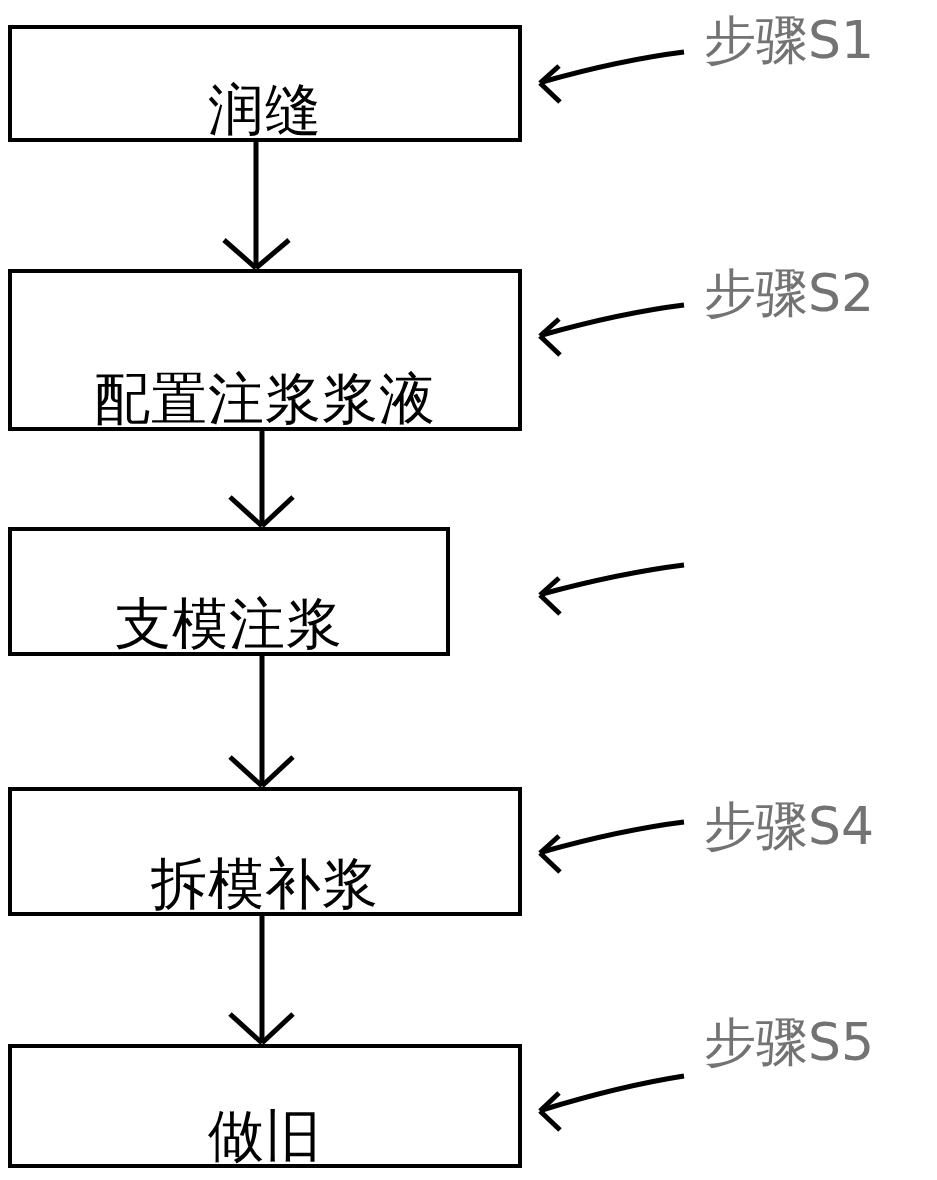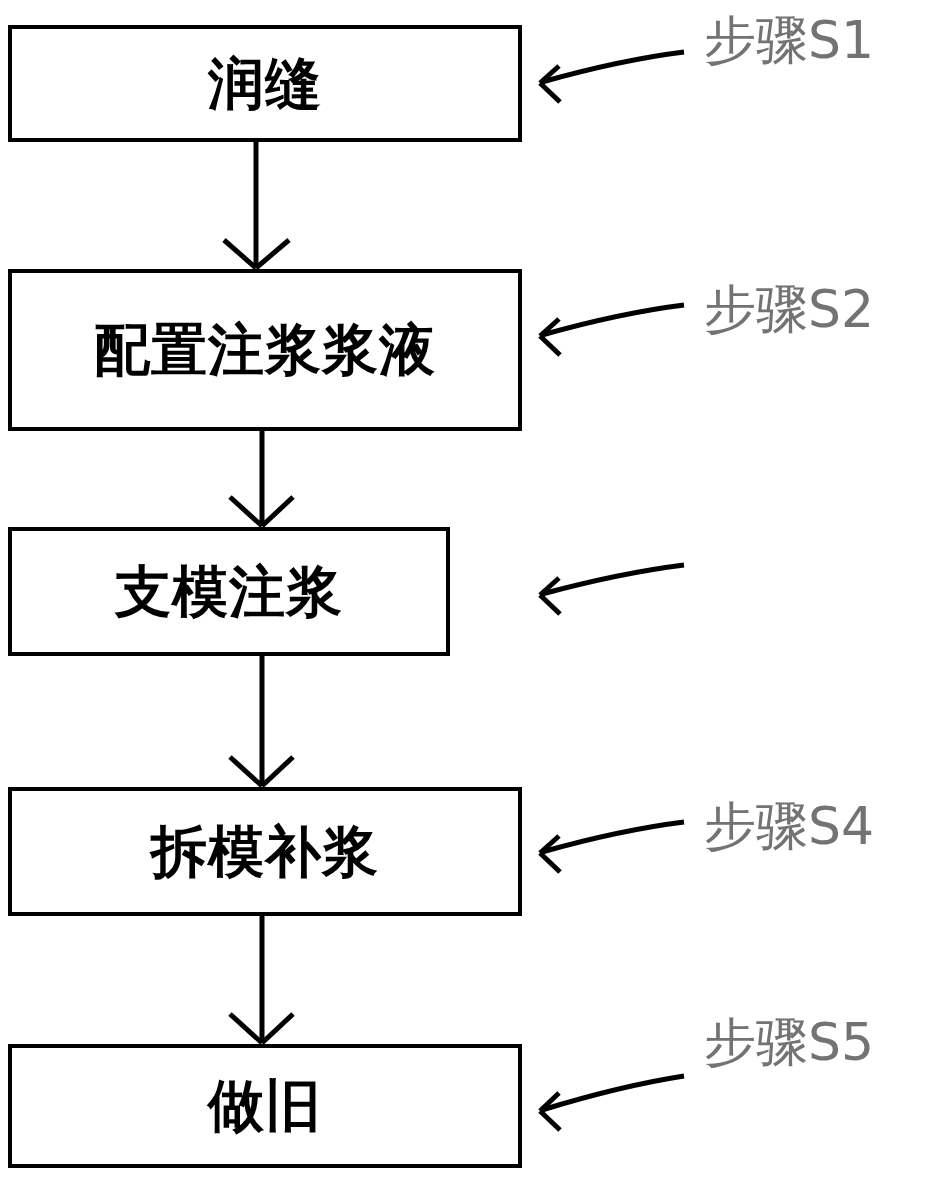--- a/index.html
+++ b/index.html
@@ -16,23 +16,22 @@
     height: 1180px;
     background: #ffffff;
     overflow: hidden;
   }
   .flow-box {
     position: absolute;
     box-sizing: border-box;
     border: 4px solid #000000;
     background: #ffffff;
     display: flex;
-    align-items: center;
+    align-items: flex-end;
     justify-content: center;
-    font-weight: bold;
   }
   .flow-box-label {
     font-family: "DejaVu Sans", sans-serif;
     font-size: 56px;
     line-height: 1;
     color: #000000;
     letter-spacing: 1px;
     white-space: nowrap;
     user-select: none;
   }
@@ -147,20 +146,20 @@
   <div class="flow-box" style="left:8px; top:787px; width:514px; height:129px;">
     <span class="flow-box-label">拆模补浆</span>
   </div>
 
   <div class="flow-box" style="left:8px; top:1044px; width:514px; height:124px;">
     <span class="flow-box-label">做旧</span>
   </div>
 
   <div class="step-label" style="left:704px; top:14px;">步骤S1</div>
 
-  <div class="step-label" style="left:704px; top:267px;margin-top:16px;">步骤S2</div>
+  <div class="step-label" style="left:704px; top:267px;">步骤S2</div>
 
 
   <div class="step-label" style="left:704px; top:800px;">步骤S4</div>
 
   <div class="step-label" style="left:704px; top:1016px;">步骤S5</div>
 
 </div>
 
 </body></html>

